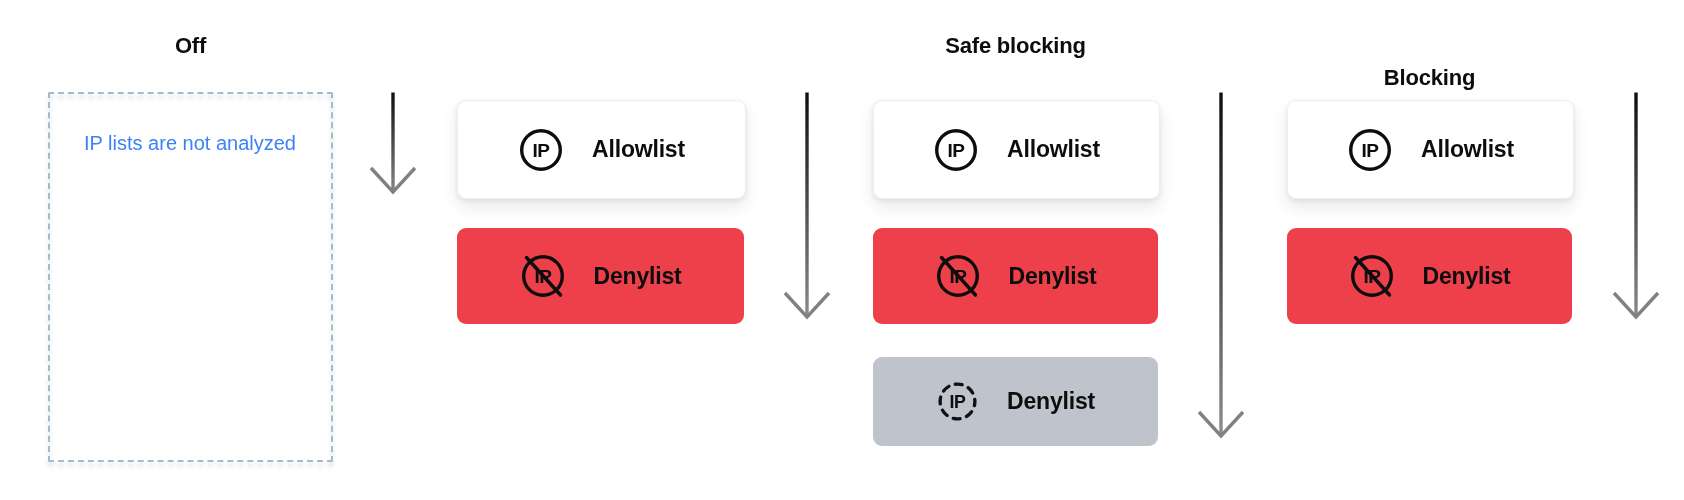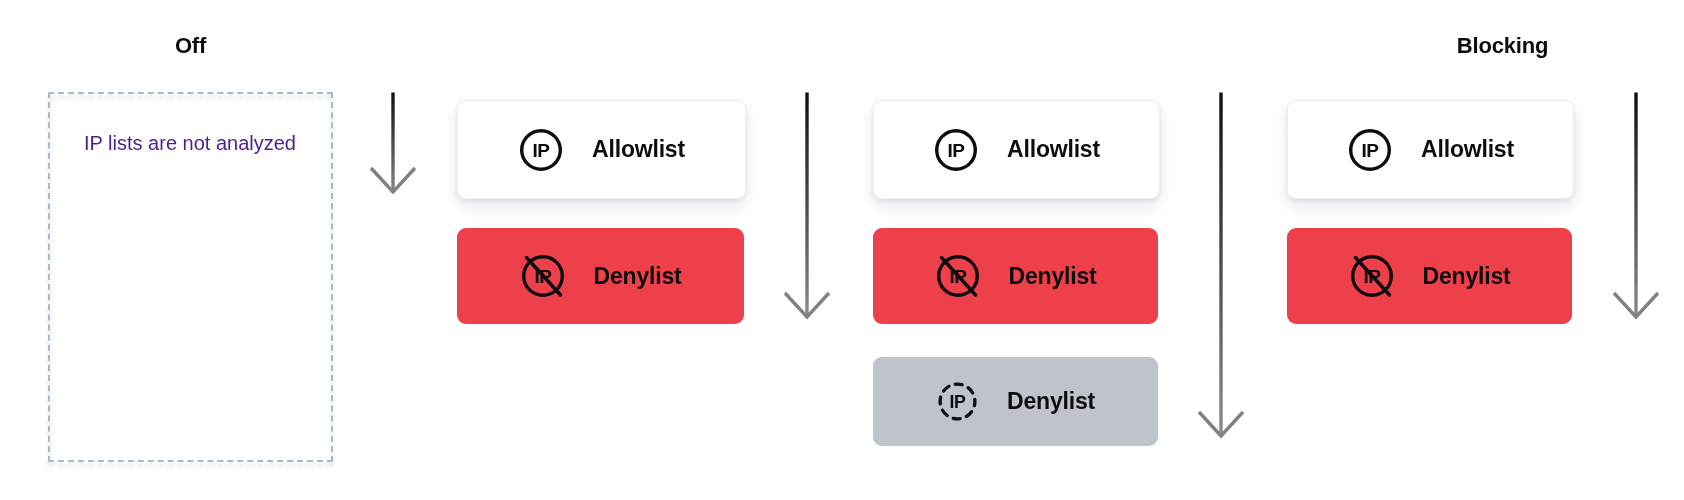--- a/index.html
+++ b/index.html
@@ -12,30 +12,30 @@
     padding-left:46px;
   }
   .col-title{
     position:absolute;top:33px;
     font-size:22px;font-weight:700;color:#0c0c0c;
     text-align:center;letter-spacing:-0.2px;
   }
   #title-off{left:48px;width:285px;}
   #title-monitoring{left:457px;width:287px;}
   #title-safe{left:873px;width:285px;}
-  #title-blocking{left:1360px;width:285px;}
+  #title-blocking{left:1287px;width:285px;margin-top:32px;}
 
   .off-box{
     position:absolute;left:48px;top:92px;width:281px;height:366px;
     border:2px dashed #a4bbc8;border-radius:2px;background:transparent;
     filter:drop-shadow(0 4px 2px rgba(130,150,165,.38));
   }
   .off-note{
     position:absolute;left:75px;top:128px;width:230px;
-    text-align:center;font-size:20px;line-height:31px;color:#4c1d95;
+    text-align:center;font-size:20px;line-height:31px;color:#3b82f6;
   }
 
   .card{
     position:absolute;border-radius:9px;
     display:flex;align-items:center;justify-content:center;gap:28px;
     font-size:23px;font-weight:700;color:#0d0d0d;letter-spacing:-0.2px;
   }
   .card.white{
     background:#ffffff;border:1px solid #eceef3;
     box-shadow:0 8px 16px rgba(25,35,55,.10),0 2px 5px rgba(25,35,55,.07);
@@ -61,20 +61,21 @@
   #arrow-4{left:1606px;top:91px;}
 
   .icon{flex:0 0 auto;display:block;}
 </style>
 </head>
 <body>
 
 <div id="stage">
 
   <div class="col-title" id="title-off">Off</div>
+  <div class="col-title" id="title-safe">Safe blocking</div>
   <div class="col-title" id="title-blocking">Blocking</div>
 
   <div class="off-box"></div>
   <div class="off-note">IP lists are not analyzed</div>
 
   <svg class="arrow" id="arrow-1" width="60" height="108" viewBox="0 0 60 108">
     <defs>
         <linearGradient id="g1" gradientUnits="userSpaceOnUse" x1="0" y1="0" x2="0" y2="108">
       <stop offset="0" stop-color="#0d0d0d"></stop>
           <stop offset="1" stop-color="#8f8f8f"></stop>

